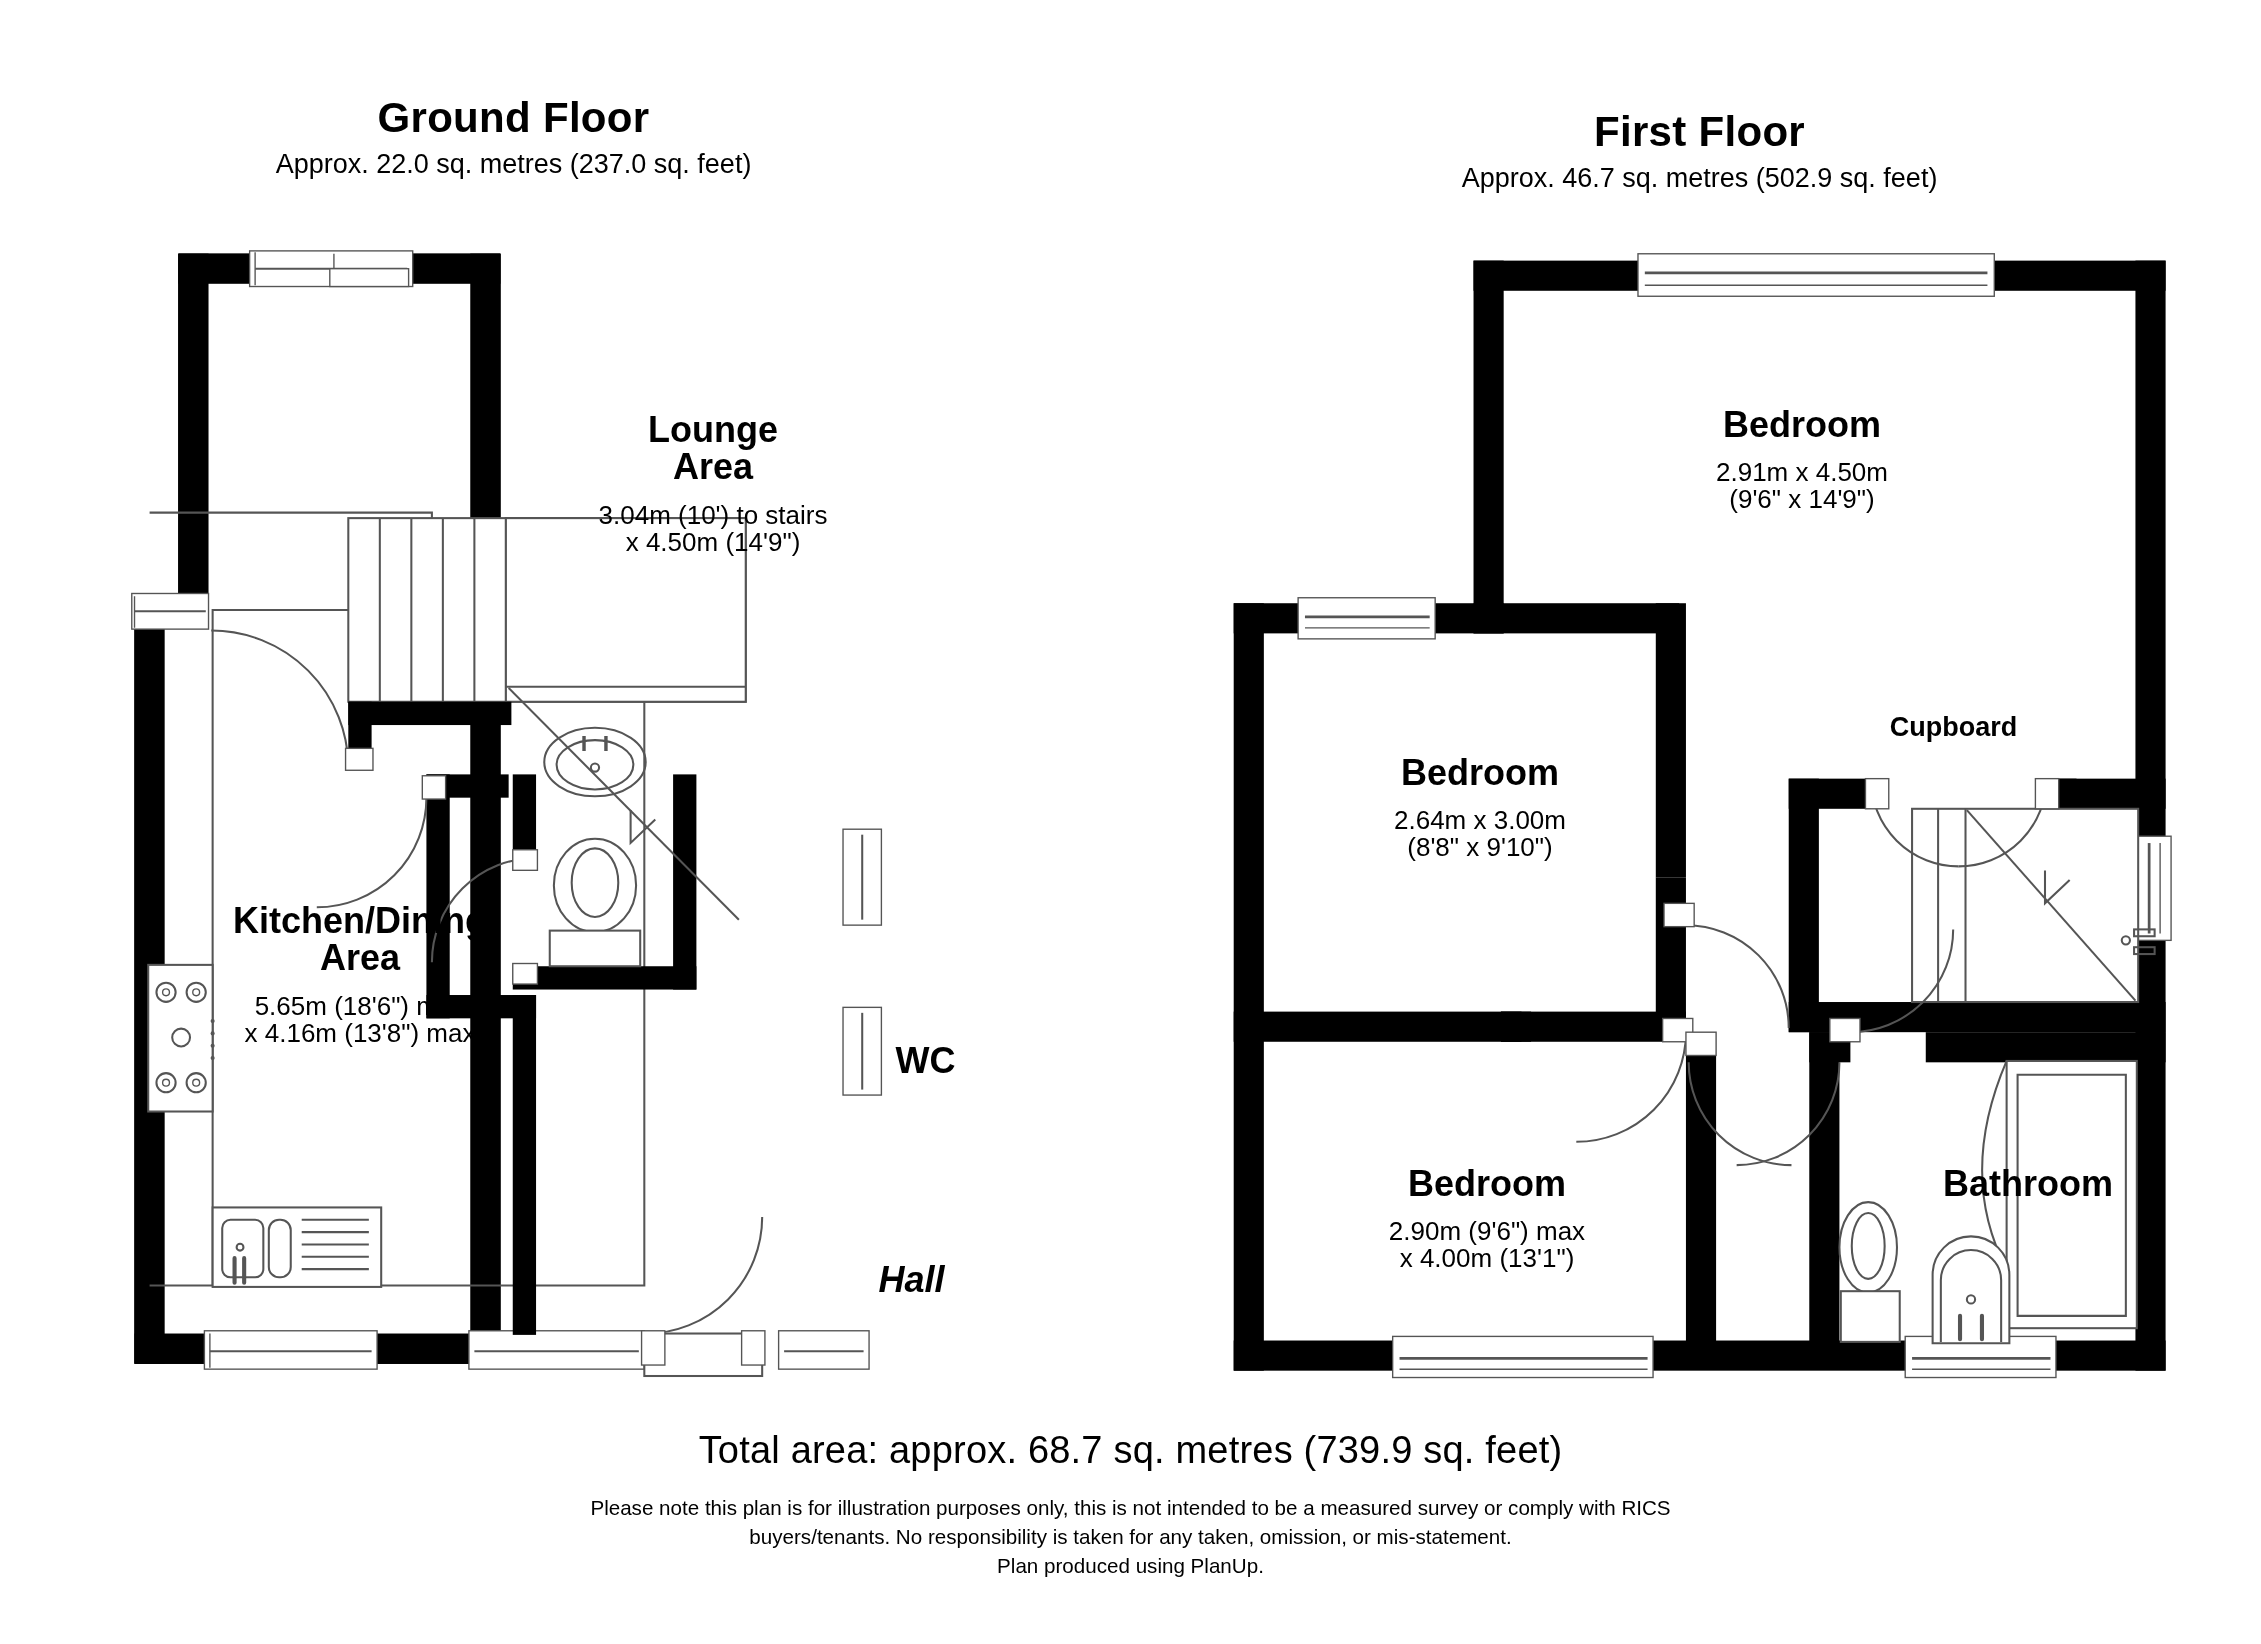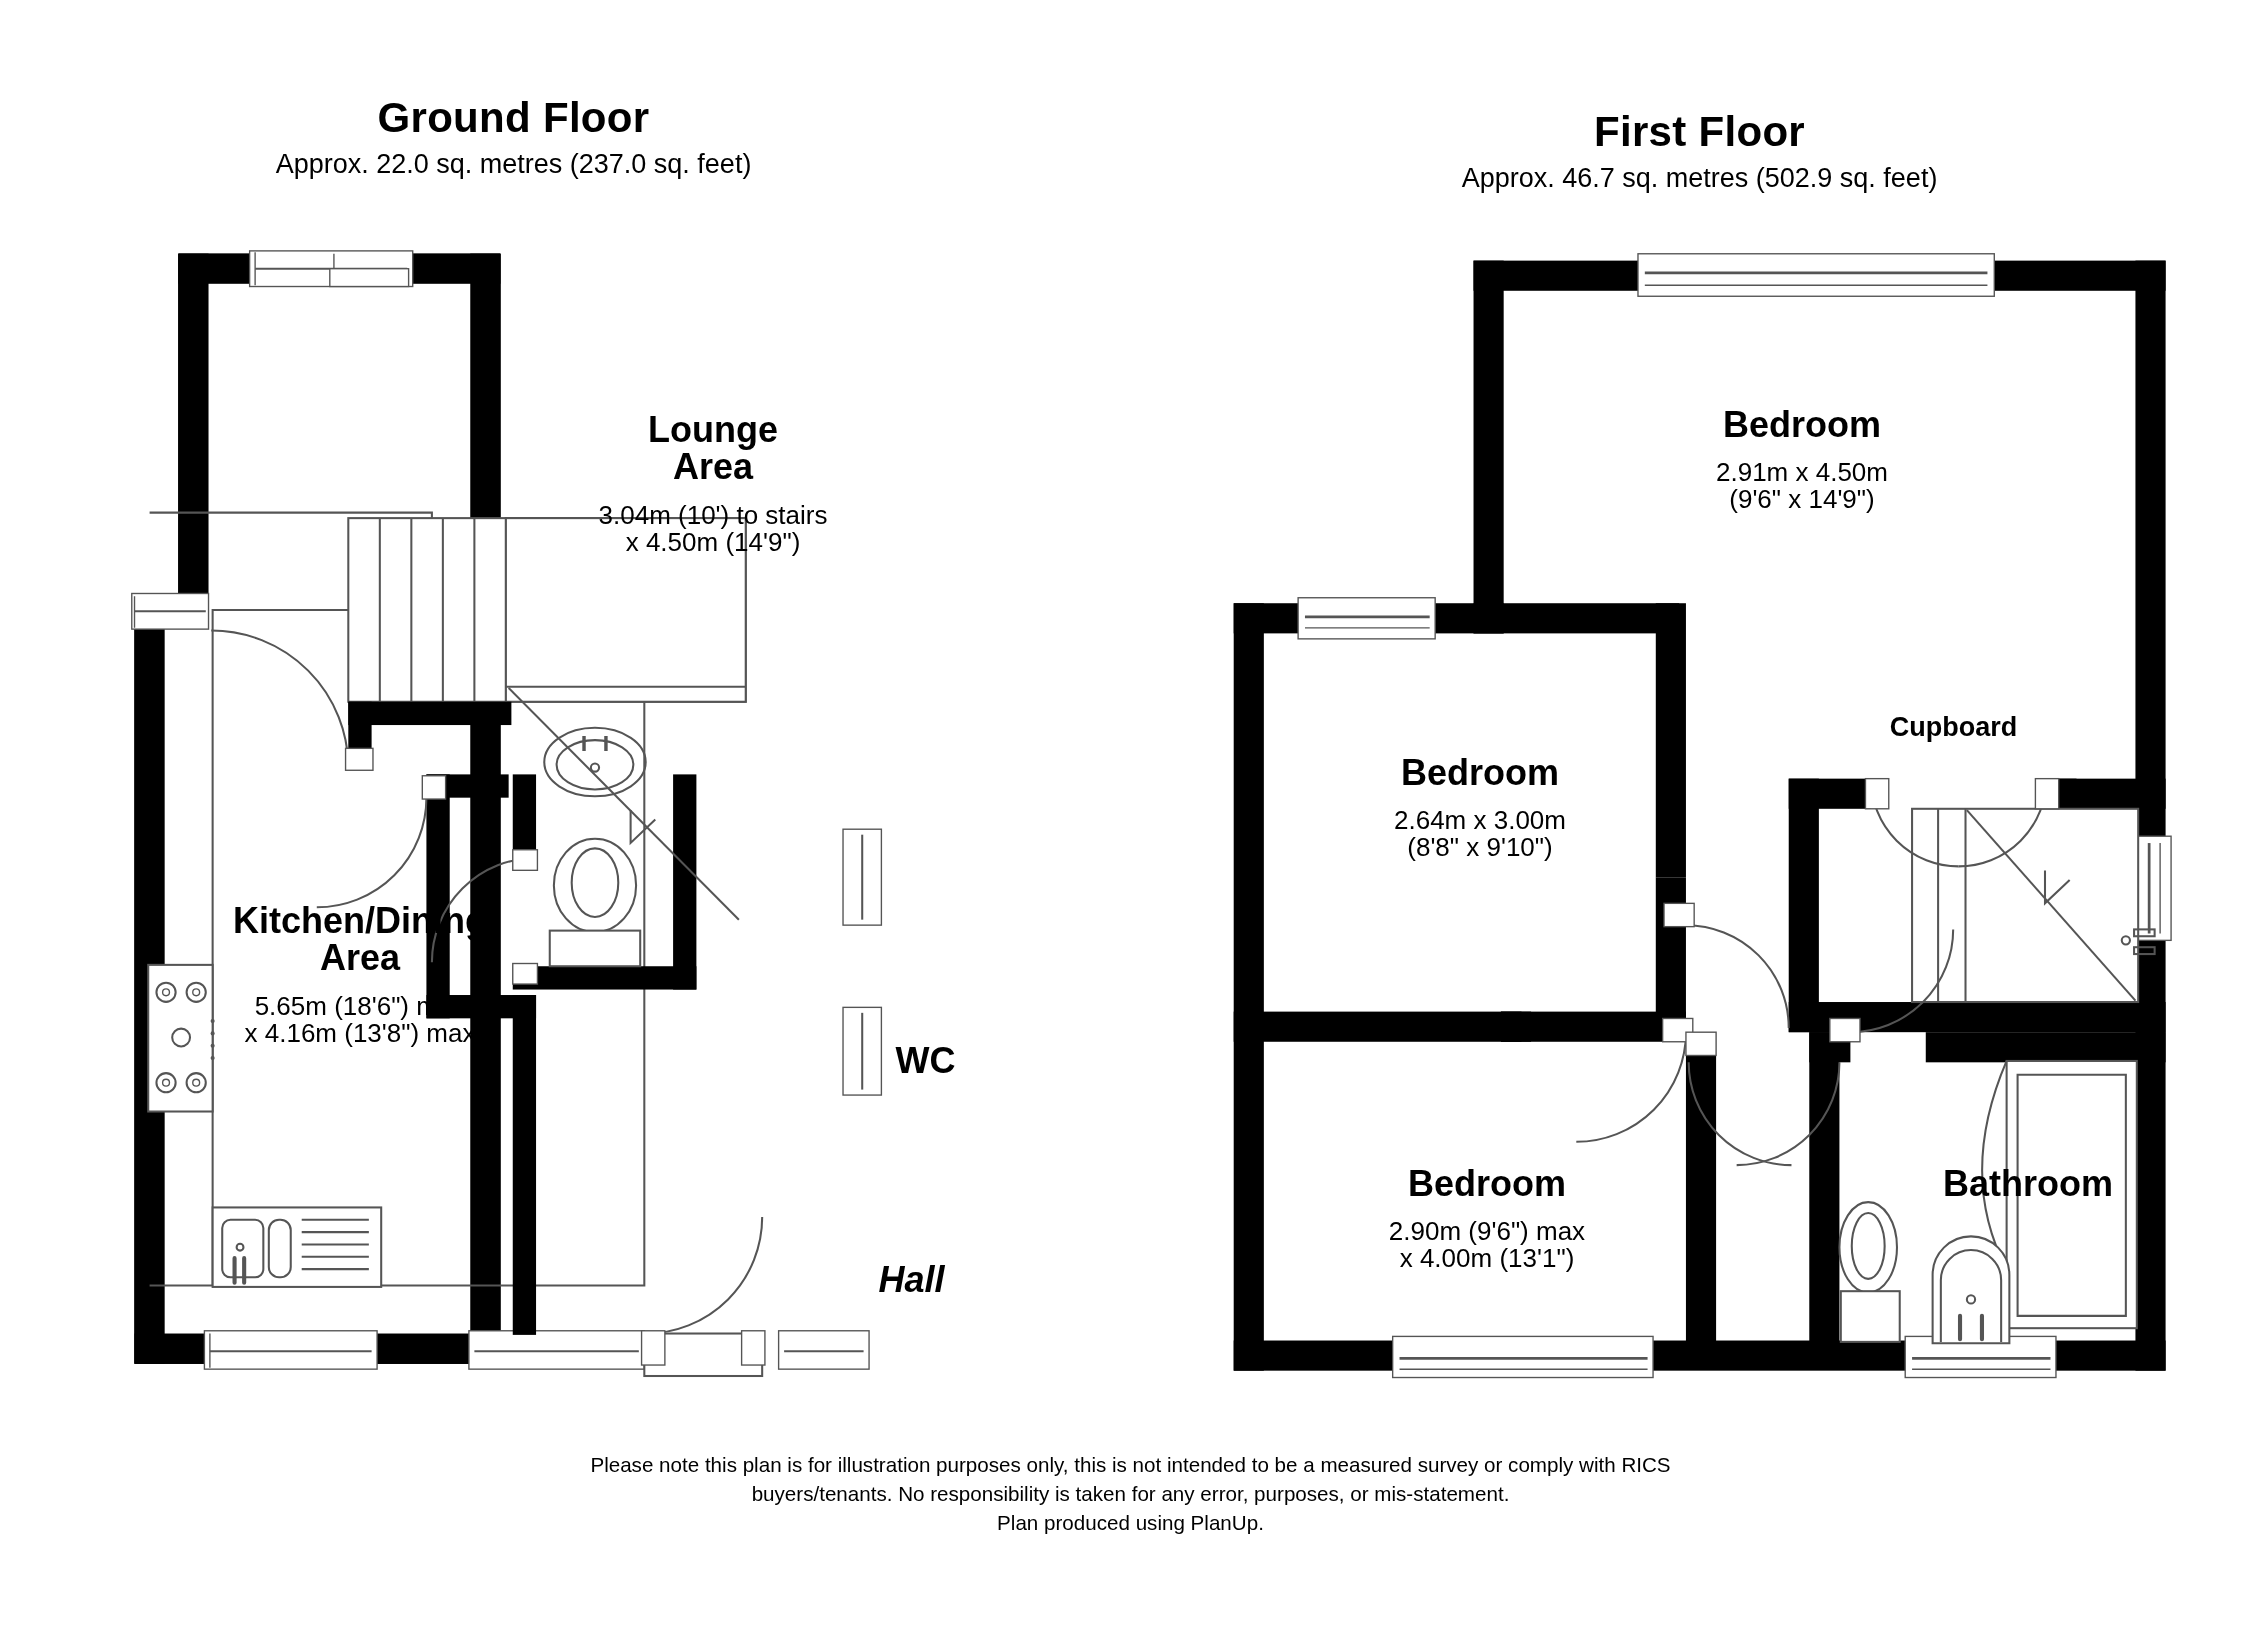--- a/index.html
+++ b/index.html
@@ -405,21 +405,22 @@
 
   <div class="roomlabel" id="lbl-bath" style="left:1795px;top:1165px;width:466px;">
     <div class="name">Bathroom</div>
   </div>
 
   <div class="roomlabel small" id="lbl-cupboard" style="left:1782px;top:713px;width:343px;">
     <div class="name">Cupboard</div>
   </div>
 
   <div id="footer">
+    <div id="total-area">Total area: approx. 68.7 sq. metres (739.9 sq. feet)</div>
     <div id="disclaimer">
       <div>Please note this plan is for illustration purposes only, this is not intended to be a measured survey or comply with RICS</div>
-      <div>buyers/tenants. No responsibility is taken for any error, purposes, or mis-statement.</div>
+      <div>buyers/tenants. No responsibility is taken for any taken, omission, or mis-statement.</div>
       <div>Plan produced using PlanUp.</div>
     </div>
   </div>
 
 </div>
 
 
 </body></html>

